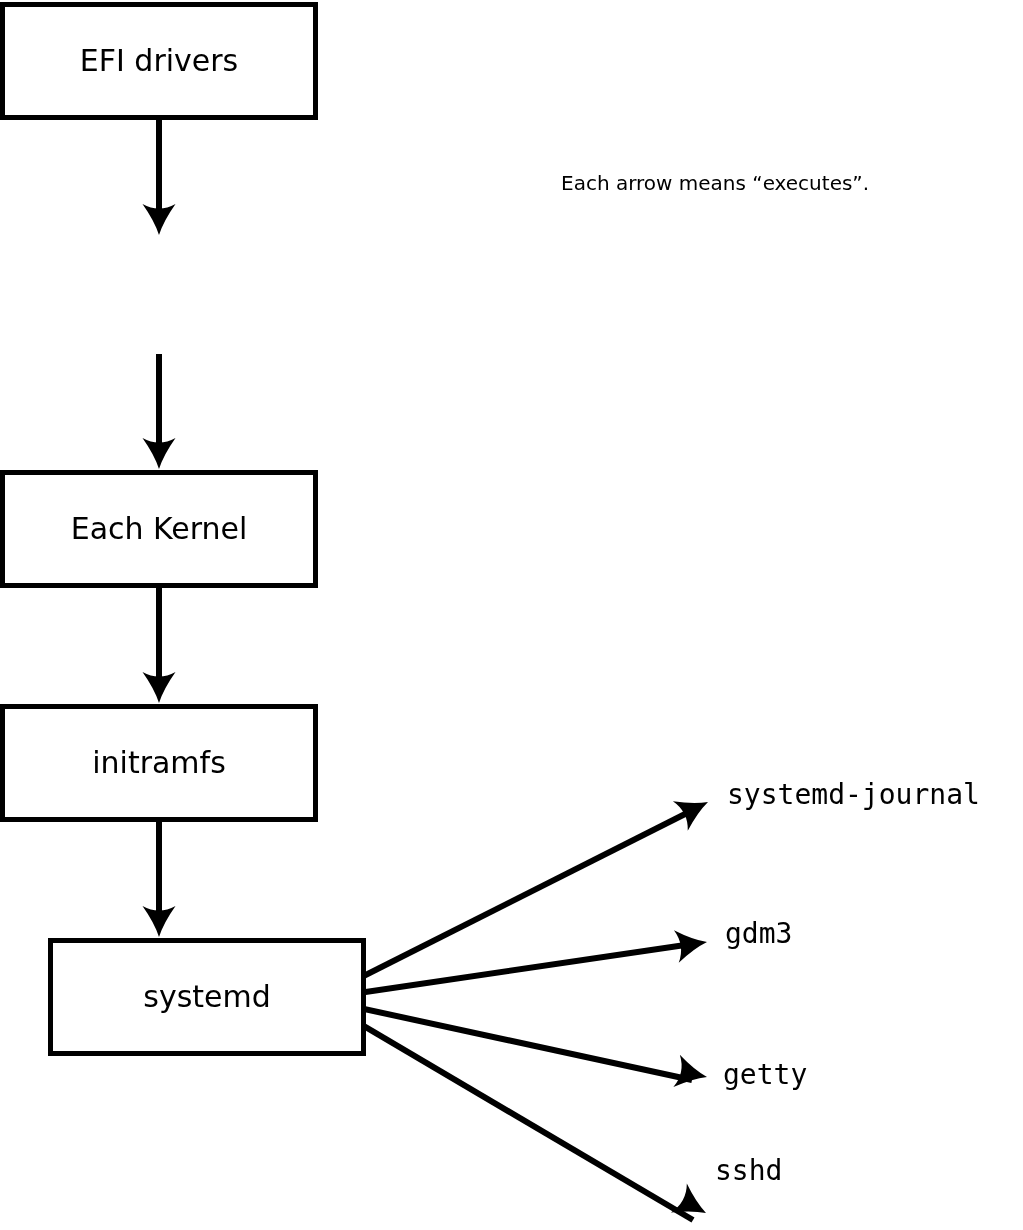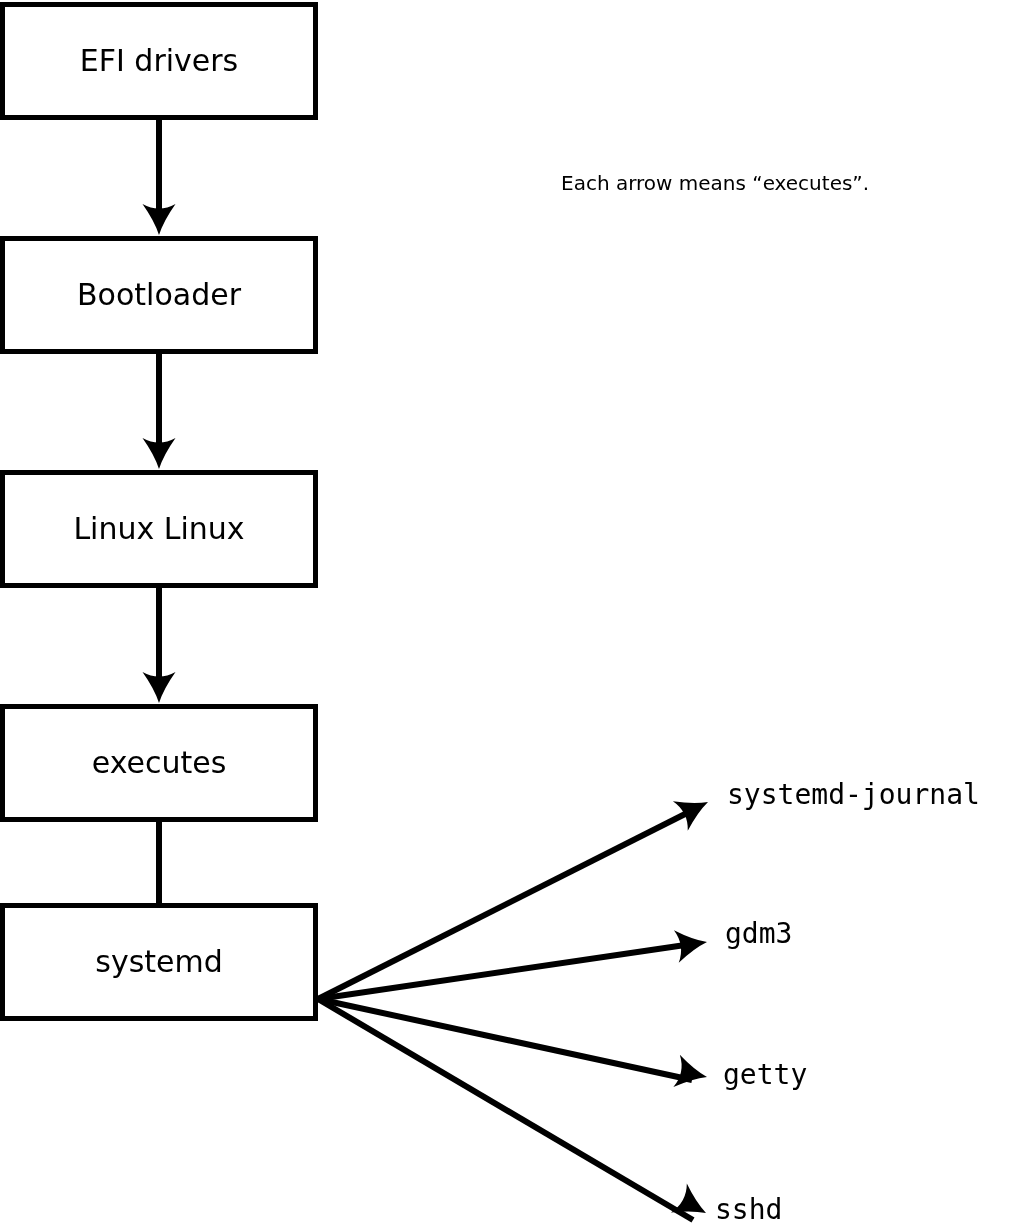--- a/index.html
+++ b/index.html
@@ -35,32 +35,32 @@
     align-items: center;
     justify-content: center;
     font-size: 30px;
     line-height: 30px;
     white-space: nowrap;
   }
   .box-1 { top: 2px; }
   .box-2 { top: 236px; }
   .box-3 { top: 470px; }
   .box-4 { top: 704px; }
-  .box-5 { top: 903px; }
+  .box-5 { top: 938px; margin-left: 48px; }
   .svc-label {
     position: absolute;
     font-family: "DejaVu Sans Mono", "Liberation Mono", monospace;
     font-size: 28px;
     line-height: 30px;
     white-space: nowrap;
   }
   .svc-1 { left: 727px; top: 780px; }
   .svc-2 { left: 725px; top: 919px; }
   .svc-3 { left: 723px; top: 1060px; text-align: center; }
-  .svc-4 { left: 715px; top: 1195px; }
+  .svc-4 { left: 715px; top: 1156px; }
   .caption {
     position: absolute;
     left: 561px;
     top: 166px;
     font-size: 20px;
     line-height: 34px;
     white-space: nowrap;
   }
   .shaft {
     stroke: #000000;
@@ -112,28 +112,25 @@
     </g>
     <g>
       <path class="shaft" d="M318 999 L693 1220"></path>
       <path class="head" transform="translate(706,1213) rotate(28.9)" d="M0 0 Q-14 -4.5 -31 -16.5 Q-22 0 -31 16.5 Q-14 4.5 0 0 Z"></path>
     </g>
   </svg>
 
   <div class="node-box box-1">
     <span>EFI drivers</span>
   </div>
-  <div class="node-box box-2">
-    <span>Bootloader</span>
-  </div>
   <div class="node-box box-3">
-    <span>Linux Linux</span>
+    <span>Each Kernel</span>
   </div>
   <div class="node-box box-4">
-    <span>executes</span>
+    <span>initramfs</span>
   </div>
   <div class="node-box box-5">
     <span>systemd</span>
   </div>
 
   <div class="caption">Each arrow means “executes”.</div>
 
   <div class="svc-label svc-1">systemd-journal</div>
   <div class="svc-label svc-2">gdm3</div>
   <div class="svc-label svc-3">getty</div>

